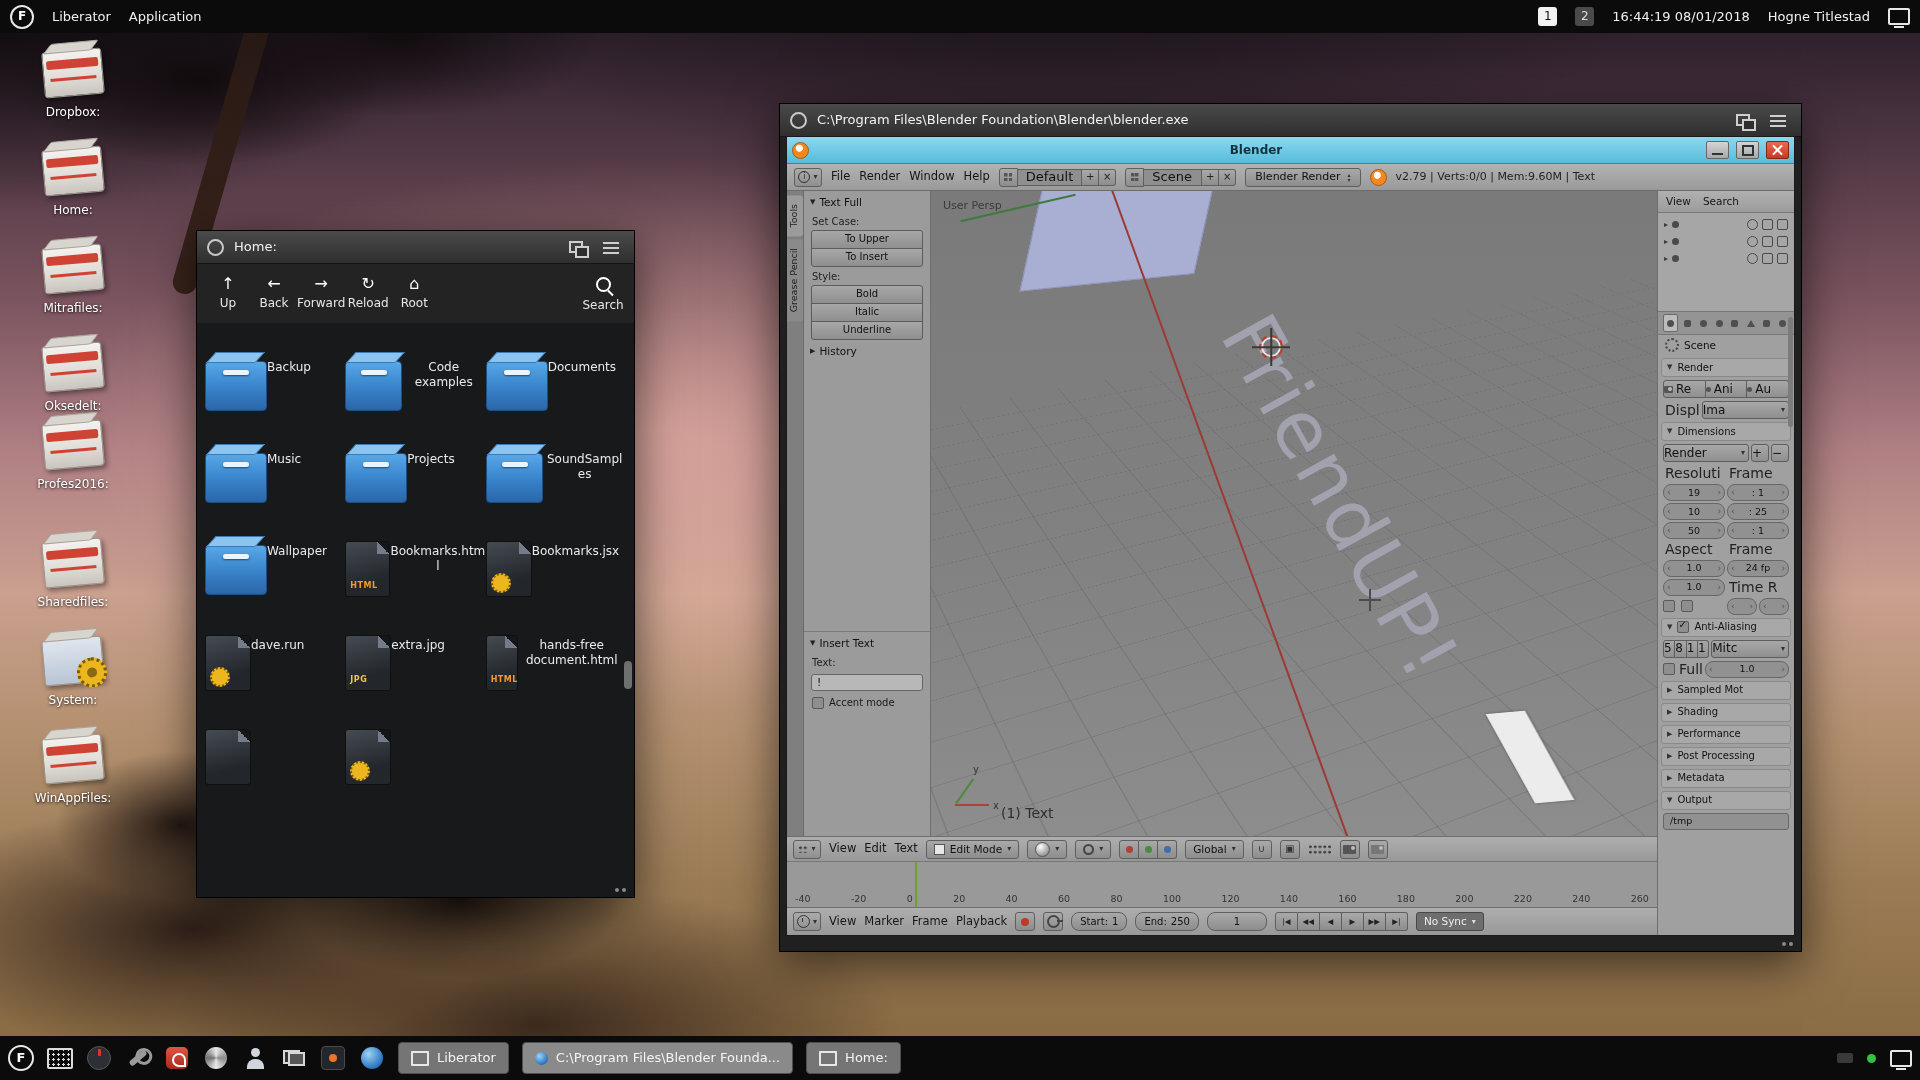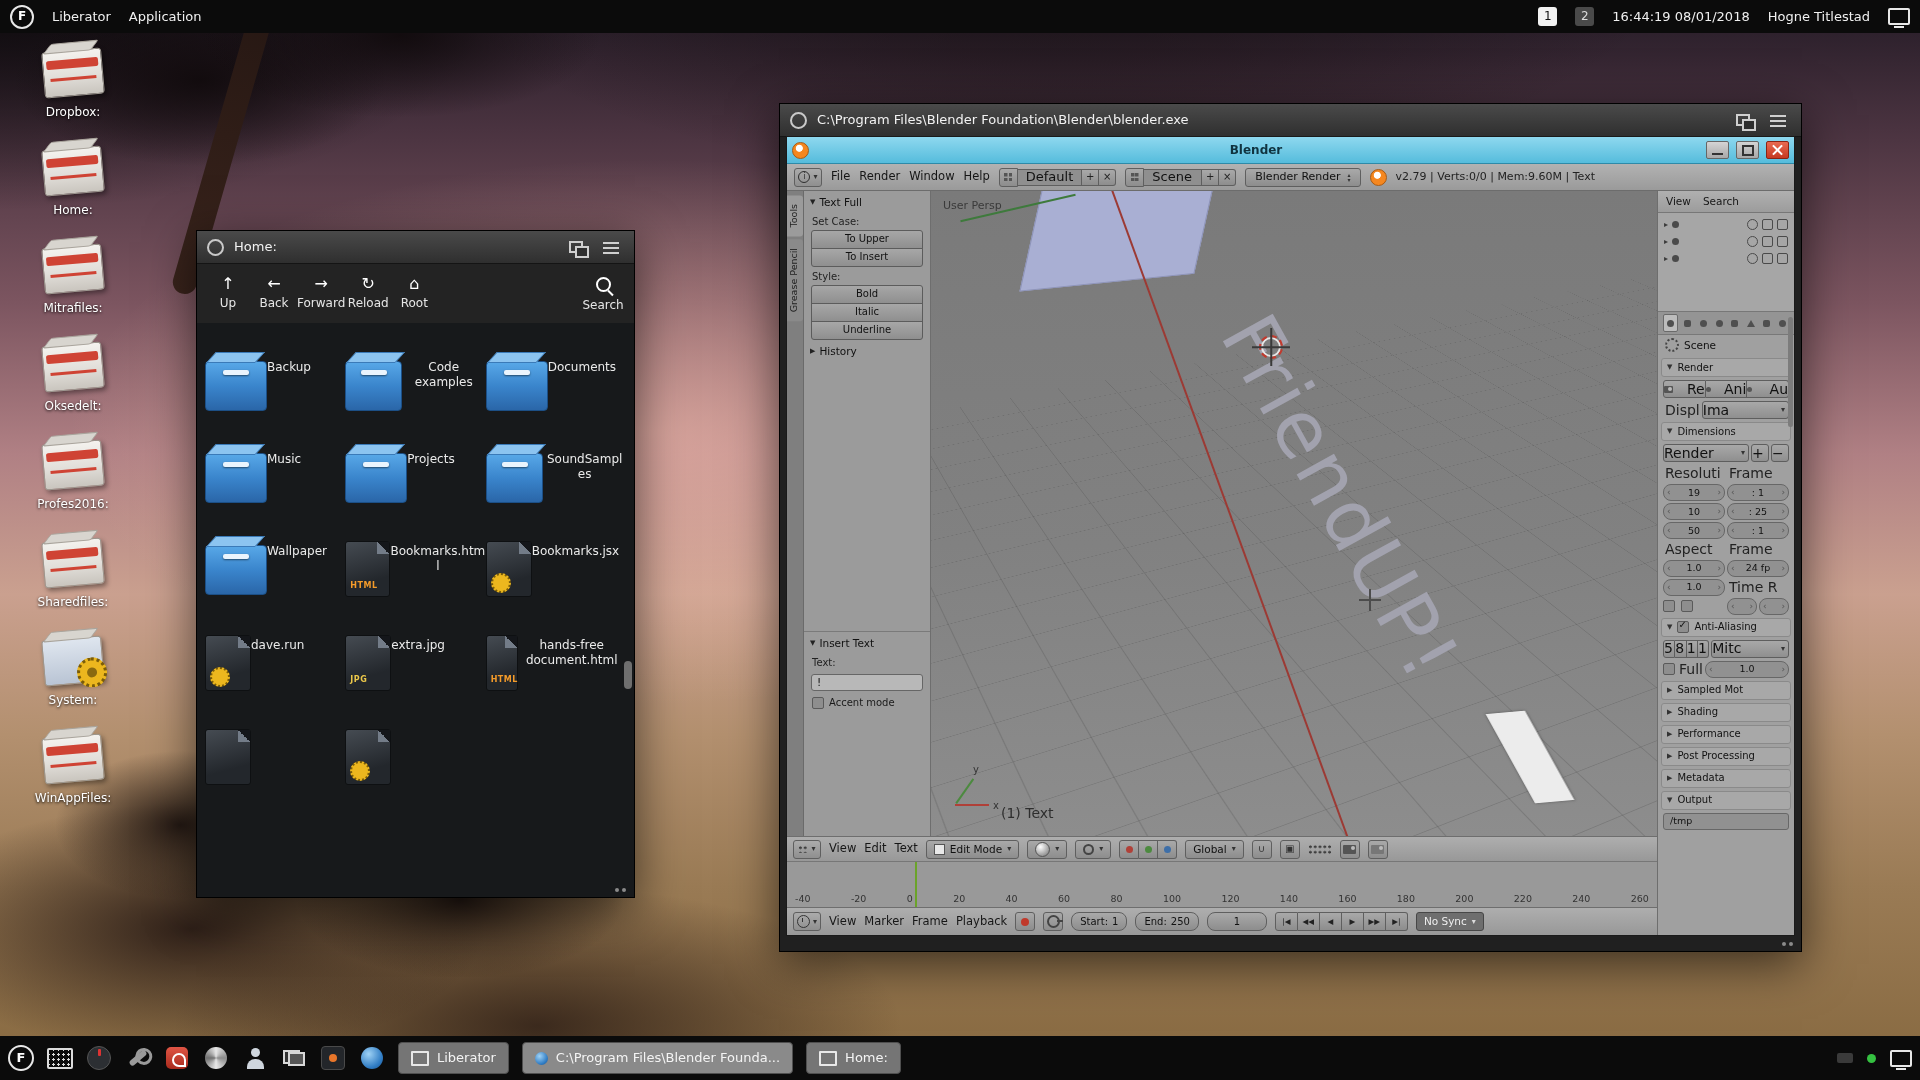--- a/index.html
+++ b/index.html
@@ -250,22 +250,22 @@
          margin:3px 3px 0;height:17px;padding:0 5px;font-size:10px;color:#111}
   .phead::before{content:"▼";font-size:7px;color:#333}
   .phead.closed::before{content:"▶"}
   .prow{display:flex;gap:2px;align-items:center;margin:3px 5px 0}
   .pgrid{display:grid;grid-template-columns:1fr 1fr;gap:2px;margin:3px 5px 0}
   .plabel{font-size:14px;color:#222;padding-left:2px}
   .nf{flex:1;background:#919191;border:1px solid #676767;border-radius:8px;height:15px;display:flex;align-items:center;
       justify-content:center;font-size:9.5px;color:#111;position:relative;min-width:0}
   .nf::before{content:"‹";position:absolute;left:3px;opacity:.5;font-size:9px}
   .nf::after{content:"›";position:absolute;right:3px;opacity:.5;font-size:9px}
-  .bbtn{flex:1;background:linear-gradient(#a8a8a8,#8f8f8f);border:1px solid #5e5e5e;border-radius:3px;font-size:14px;
-        color:#111;display:flex;align-items:center;justify-content:space-between;height:16px;gap:3px;min-width:0;overflow:hidden}
+  .bbtn{flex:1;background:linear-gradient(#a8a8a8,#8f8f8f);border:1px solid #5e5e5e;border-radius:3px;font-size:12px;
+        color:#111;display:flex;align-items:center;justify-content:flex-start;height:16px;gap:3px;min-width:0;overflow:hidden}
   .bgrp{display:flex;flex:1}
   .bgrp .bbtn{border-radius:0;border-left:none}
   .bgrp .bbtn:first-child{border-radius:3px 0 0 3px;border-left:1px solid #5e5e5e}
   .bgrp .bbtn:last-child{border-radius:0 3px 3px 0}
   .pdd{position:relative;padding-right:11px}
   .pdd::after{content:"▾";position:absolute;right:3px;font-size:8px;color:#333}
   .pathf{flex:1;background:#919191;border:1px solid #676767;border-radius:3px;height:15px;display:flex;align-items:center;
          padding:0 6px;font-size:9.5px;color:#111}
   .prscroll{position:absolute;right:1px;top:5px;width:5px;height:110px;background:#7c7c7c;border-radius:3px}
   .minidot{width:5px;height:5px;border-radius:50%;background:#555}
@@ -338,21 +338,21 @@
     <div class="dlabel">Home:</div>
   </div>
   <div class="dicon" style="top:196px">
     <div class="icon-drive"></div>
     <div class="dlabel">Mitrafiles:</div>
   </div>
   <div class="dicon" style="top:294px">
     <div class="icon-drive"></div>
     <div class="dlabel">Oksedelt:</div>
   </div>
-  <div class="dicon" style="top:392px">
+  <div class="dicon" style="top:372px">
     <div class="icon-drive"></div>
     <div class="dlabel">Profes2016:</div>
   </div>
   <div class="dicon" style="top:490px">
     <div class="icon-drive"></div>
     <div class="dlabel">Sharedfiles:</div>
   </div>
   <div class="dicon" style="top:588px">
     <div class="icon-drive sys">
       <div class="gear"></div>

